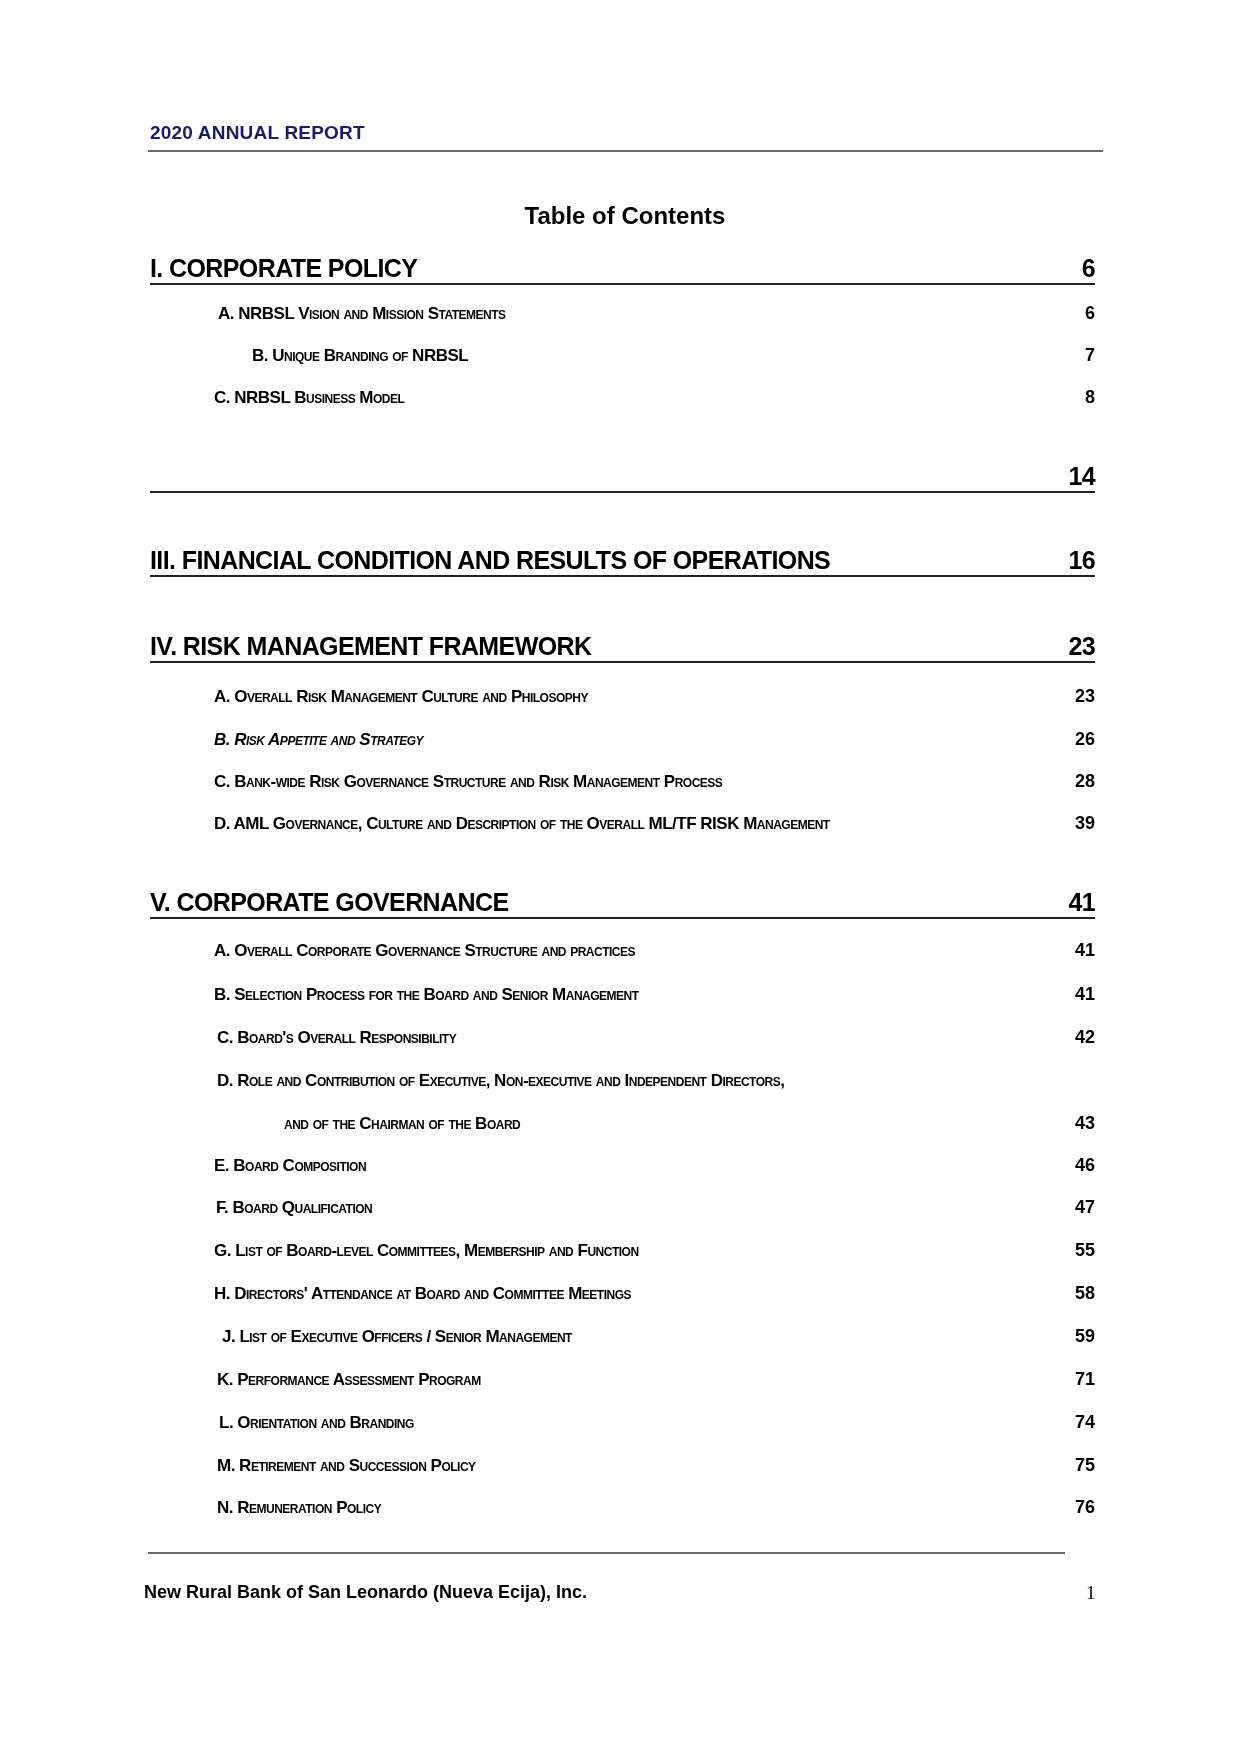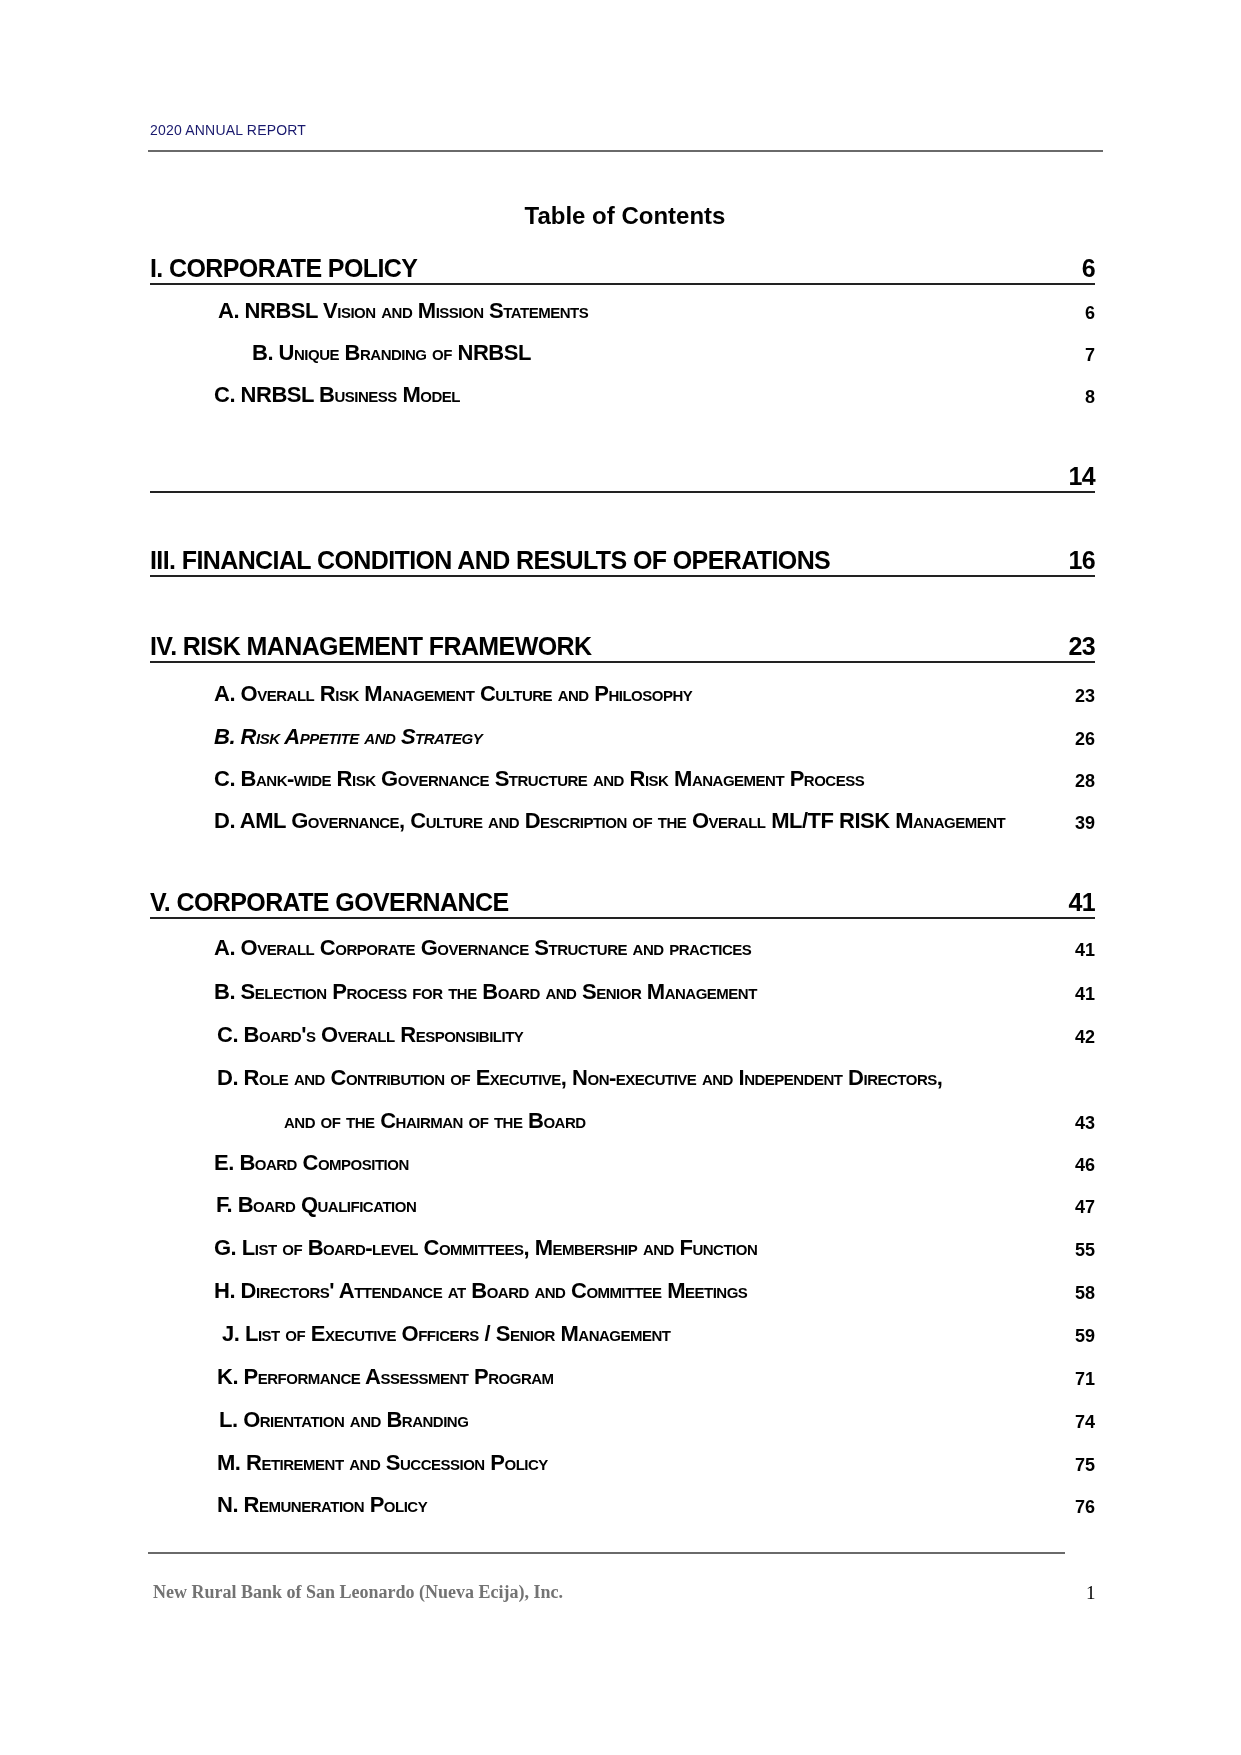--- a/index.html
+++ b/index.html
@@ -1,35 +1,35 @@
 <!DOCTYPE html>
 <html><head>
   <meta charset="utf-8">
   <style>
     html, body { margin: 0; padding: 0; background: #ffffff; }
     body { width: 1241px; height: 1755px; position: relative; overflow: hidden;
            font-family: "Liberation Sans", sans-serif; color: #000; }
     .abs { position: absolute; }
-    .hdr-title { left: 150px; top: 122px; font-size: 14px; font-weight: normal; color: #1a1a6e; letter-spacing: 0.2px; }
+    .hdr-title { left: 150px; top: 122px; font-size: 19px; font-weight: bold; color: #1a1a6e; letter-spacing: 0.2px; }
     .hdr-rule { left: 148px; top: 150px; width: 955px; height: 0; border-top: 2px solid #6a6a6a; }
     .toc-title { left: 0; width: 1250px; top: 202px; text-align: center; font-size: 24px; font-weight: bold; }
 
     .row { position: absolute; left: 150px; width: 945px; height: 28px;
            font-family: "Liberation Sans", sans-serif; font-weight: bold; }
     .row .lbl { position: absolute; left: 0; bottom: 4px; white-space: nowrap; }
     .row .pg { position: absolute; right: 0; bottom: 4px; }
     .row.h { font-size: 25px; letter-spacing: -0.6px; }
     .row.h .rule { position: absolute; left: 0; right: 0; bottom: 1px; border-top: 2px solid #222; }
     .row.h .lbl, .row.h .pg { bottom: 3px; }
     .row.s { font-size: 17px; }
-    .row.s .lbl { font-variant: small-caps; letter-spacing: -0.5px; font-size: 22px; text-align: center; }
+    .row.s .lbl { font-variant: small-caps; letter-spacing: -0.5px; font-size: 17px; text-align: center; }
     .row.s .pg { font-size: 18px; }
 
     .ftr-rule { left: 148px; top: 1552px; width: 917px; height: 0; border-top: 2px solid #6a6a6a; }
-    .ftr-text { left: 153px; top: 1582px; font-size: 18px; font-weight: bold; color: #737373; font-family: Liberation Serif, serif; }
+    .ftr-text { left: 144px; top: 1582px; font-size: 18px; font-weight: bold; color: #000000; }
     .ftr-page { left: 1086px; top: 1582px; font-size: 19px; color: #000; font-family: "Liberation Serif", serif; }
   </style>
 </head>
 <body>
 
 <div class="abs hdr-title">2020 ANNUAL REPORT</div>
 <div class="abs hdr-rule"></div>
 
 <div class="abs toc-title">Table of Contents</div>
 

